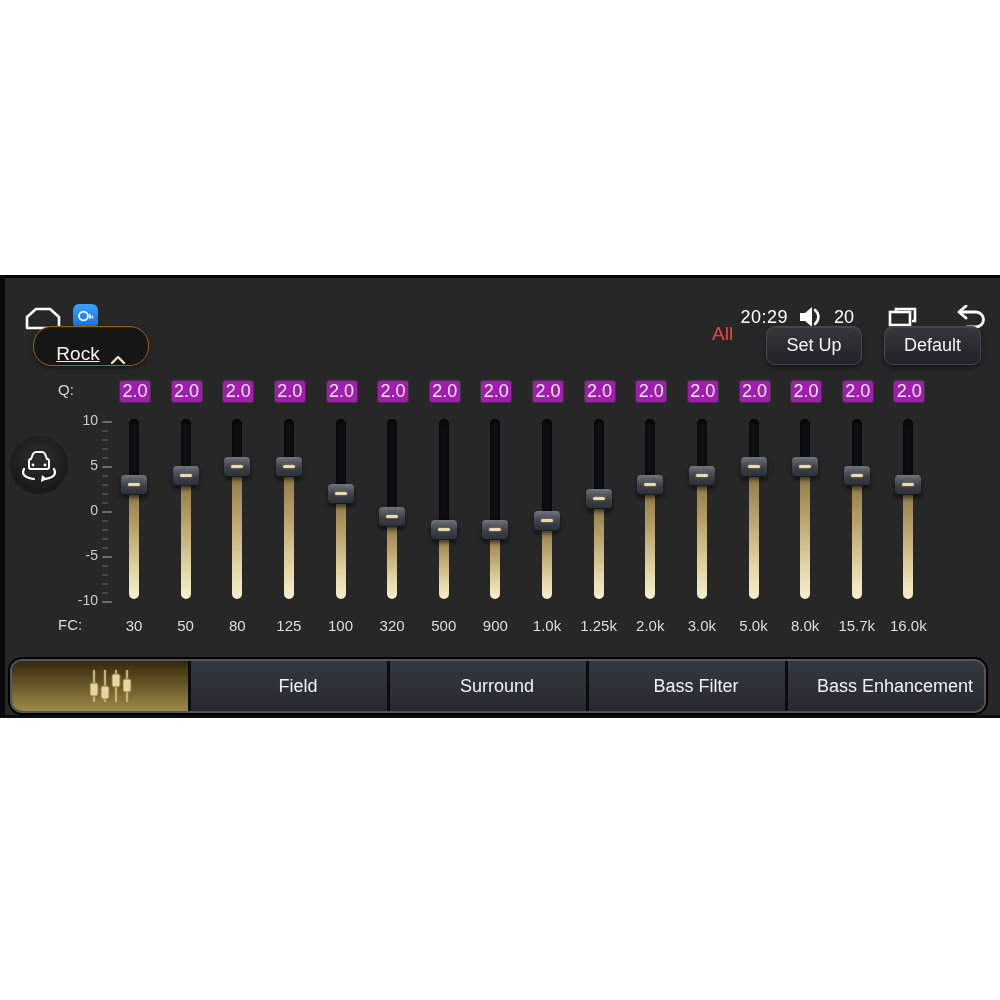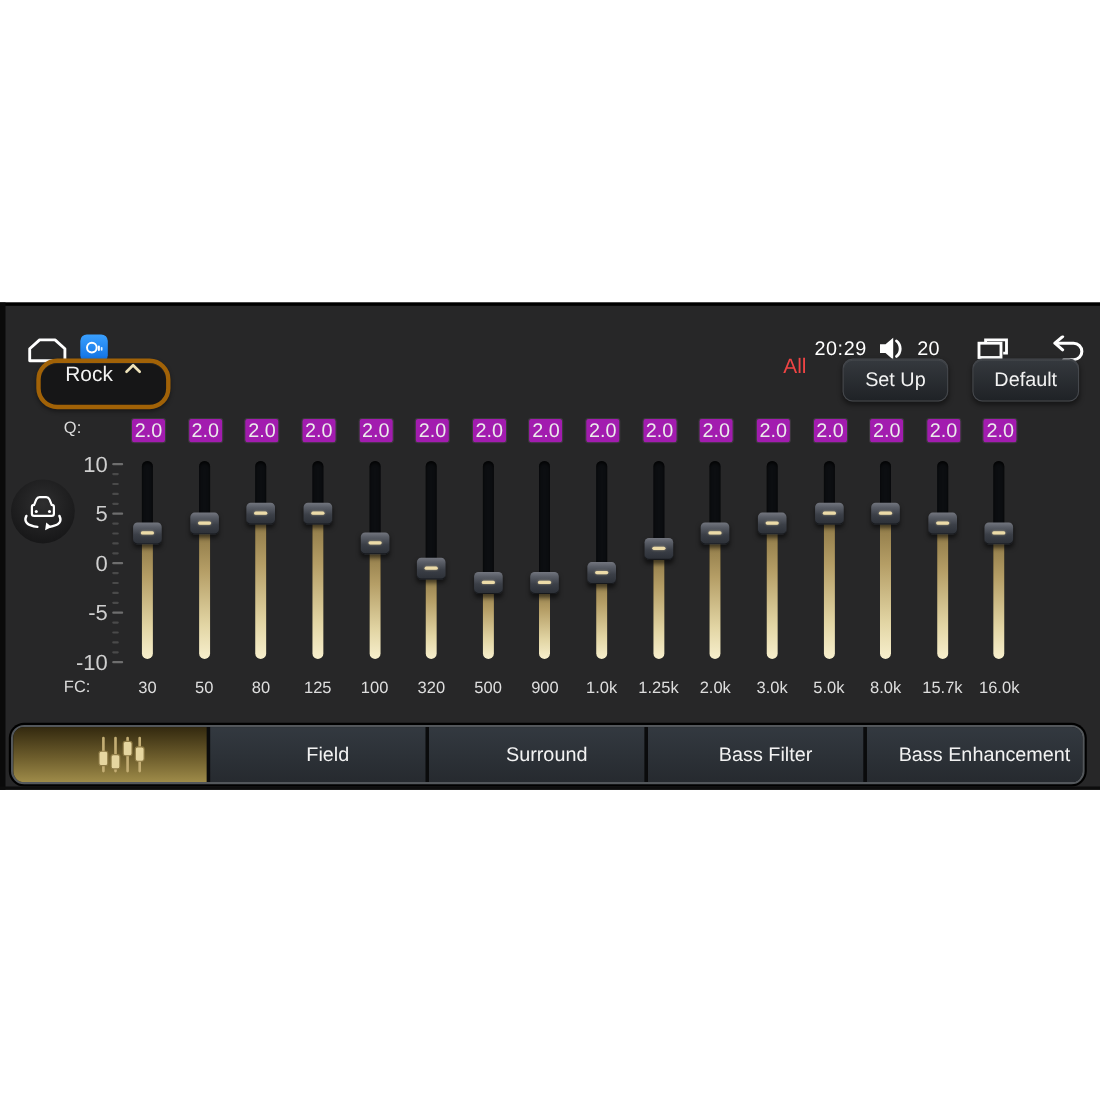--- a/index.html
+++ b/index.html
@@ -28,44 +28,44 @@
   .status-right{
     position:absolute;right:14px;top:0;height:32px;
     display:flex;align-items:center;gap:10px;color:#fff;font-size:18px;
   }
   .status-right .time{letter-spacing:.5px;}
   .icon-gap{width:14px;}
 
   
   .preset-pill{
     position:absolute;left:33px;top:51px;width:114px;height:38px;border-radius:19px;
-    background:#161617;border:4px solid #a16207;
+    background:#161617;border:1px solid #a16207;
     box-shadow:inset 0 1px 0 rgba(255,255,255,.06), 0 2px 4px rgba(0,0,0,.4);
-    display:flex;align-items:flex-start;justify-content:center;gap:10px;
-    color:#f2f2f2;font-size:19px;
+    display:flex;align-items:flex-end;justify-content:center;gap:10px;
+    color:#f2f2f2;font-size:19px;text-decoration:underline;
   }
   .all-label{
     position:absolute;left:712px;top:48px;width:42px;text-align:left;
     color:#ef4444;font-size:19px;
   }
   .hdr-btn{
     position:absolute;top:51px;height:39px;border-radius:9px;
     background:linear-gradient(180deg,#35393e,#1f2226);
     border:1px solid #45484d;
     box-shadow:0 3px 5px rgba(0,0,0,.45), inset 0 1px 0 rgba(255,255,255,.07);
     color:#f2f2f2;font-size:18px;display:flex;align-items:center;justify-content:center;
     box-sizing:border-box;
   }
   .btn-setup{left:766px;width:96px;}
   .btn-default{left:884px;width:97px;}
 
   
   .q-label{position:absolute;left:58px;top:106px;width:26px;color:#dadada;font-size:15px;text-align:left;}
   .fc-label{position:absolute;left:58px;top:341px;width:32px;color:#dadada;font-size:15px;}
-  .axis-label{position:absolute;color:#cfcfcf;font-size:20px;width:40px;text-align:right;left:58px;}
+  .axis-label{position:absolute;color:#cfcfcf;font-size:14px;width:40px;text-align:right;left:58px;}
   .tick{position:absolute;background:#4a4a4a;height:2px;border-radius:1px;}
   .tick.major{background:#6e6e6e;}
 
   .car-btn{position:absolute;left:9px;top:160px;width:60px;height:60px;}
 
   .band{position:absolute;width:52px;top:0;height:380px;}
   .q-badge{
     position:absolute;left:11px;top:105px;width:30px;height:21px;
     background:#a21caf;border:1px solid #3a3a3b;border-radius:3px;
     color:#ececec;font-size:18px;display:flex;align-items:center;justify-content:center;

